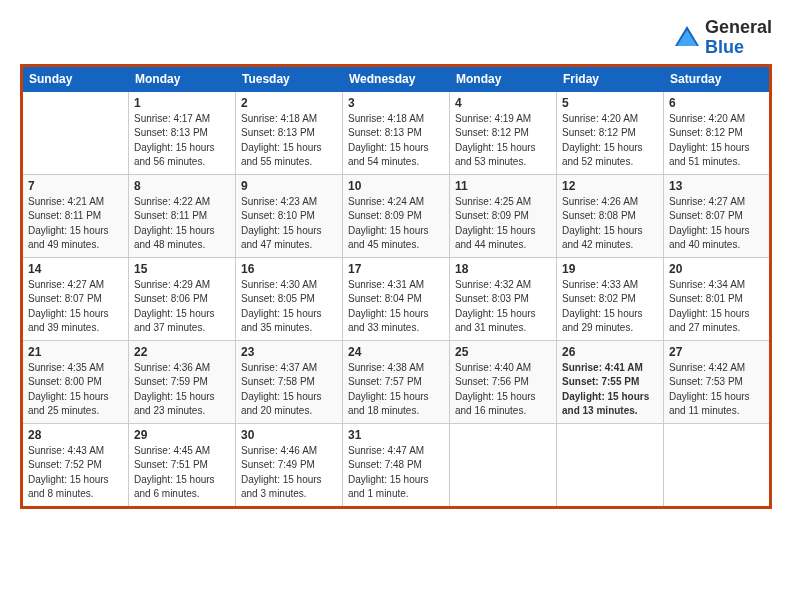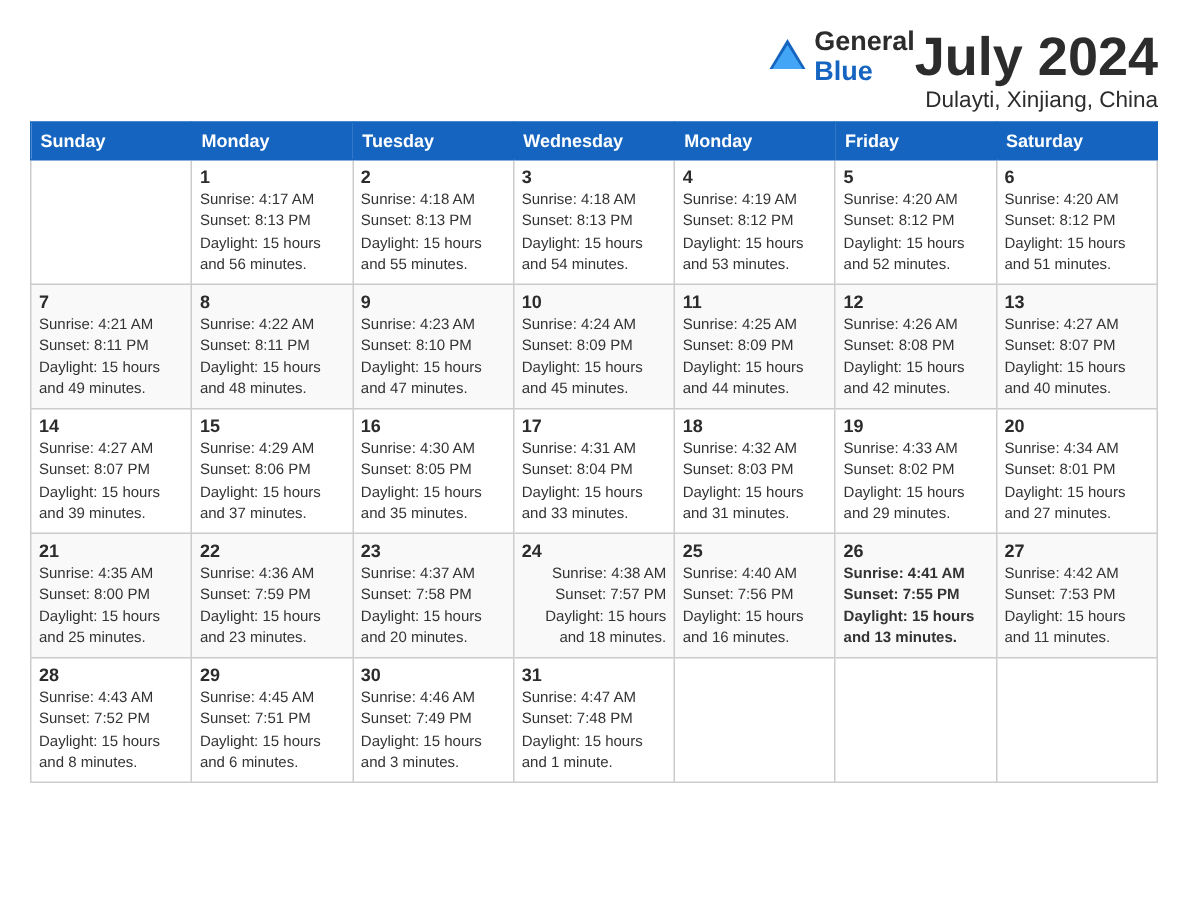--- a/index.html
+++ b/index.html
@@ -55,21 +55,21 @@
       color: #2c2c2c;
       line-height: 1.1;
     }
     .location-title {
       font-size: 15px;
       color: #2c2c2c;
     }
     .calendar-table {
       width: 100%;
       border-collapse: collapse;
-      border: 1px solid #c2410c;
+      border: 3px solid #c2410c;
       font-size: 11px;
     }
     .calendar-table th {
       background-color: #1565c0;
       color: #fff;
       text-align: left;
       padding: 5px 6px;
       font-size: 12px;
       font-weight: bold;
       border: 1px solid #1565c0;
@@ -108,24 +108,20 @@
     <div class="logo-area">
       <svg class="logo-icon" viewBox="0 0 28 28" xmlns="http://www.w3.org/2000/svg">
         <polygon points="14,2 26,22 2,22" fill="#1565c0"></polygon>
         <polygon points="14,6 24,22 4,22" fill="#42a5f5"></polygon>
       </svg>
       <div class="logo-text">
         <span class="logo-general">General</span>
         <span class="logo-blue">Blue</span>
       </div>
     </div>
-    <div class="title-area">
-      <div class="month-title">July 2024</div>
-      <div class="location-title">Dulayti, Xinjiang, China</div>
-    </div>
   </div>
 
   <table class="calendar-table">
     <thead>
       <tr>
       <th>Sunday</th>
           <th>Monday</th>
           <th>Tuesday</th>
           <th>Wednesday</th>
           <th>Monday</th>
@@ -298,21 +294,21 @@
           </td>
           <td>
             <div class="day-number">23</div>
             <div class="day-info" style="white-space: pre-line;">Sunrise: 4:37 AM
 Sunset: 7:58 PM
 Daylight: 15 hours
 and 20 minutes.</div>
           </td>
           <td>
             <div class="day-number">24</div>
-            <div class="day-info" style="white-space: pre-line; text-align: right;">Sunrise: 4:38 AM
+            <div class="day-info" style="white-space: pre-line;">Sunrise: 4:38 AM
 Sunset: 7:57 PM
 Daylight: 15 hours
 and 18 minutes.</div>
           </td>
           <td>
             <div class="day-number">25</div>
             <div class="day-info" style="white-space: pre-line;">Sunrise: 4:40 AM
 Sunset: 7:56 PM
 Daylight: 15 hours
 and 16 minutes.</div>

